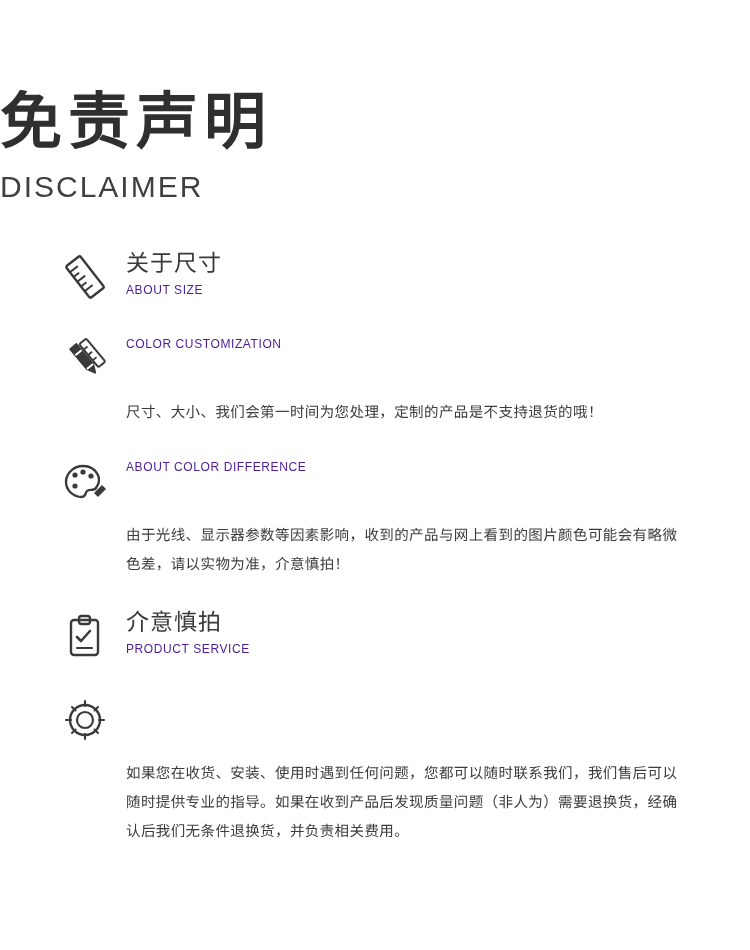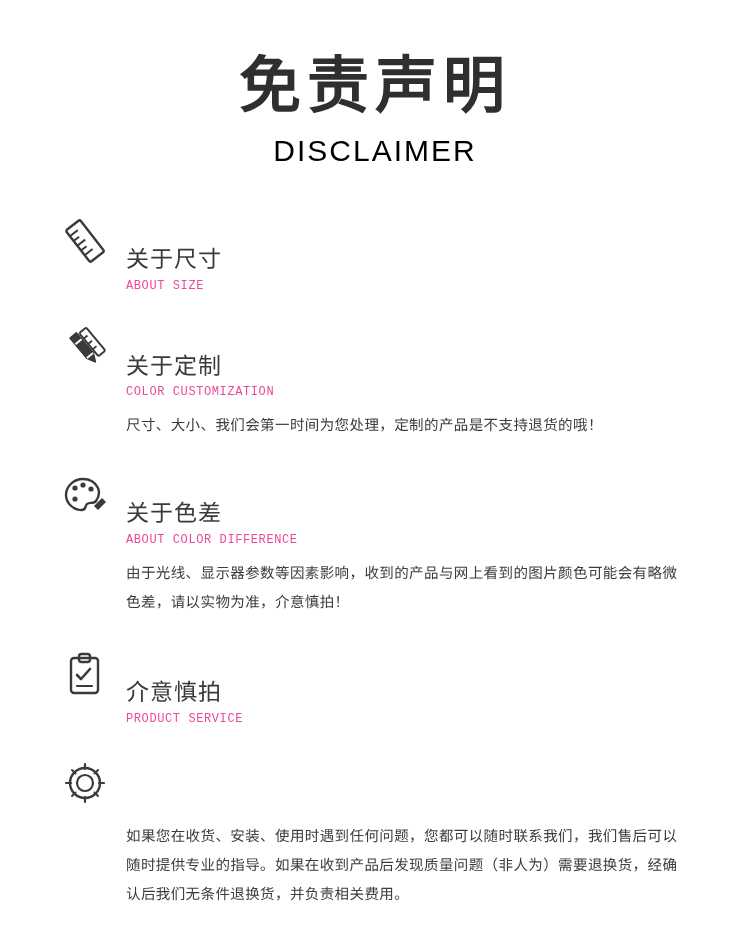--- a/index.html
+++ b/index.html
@@ -17,36 +17,35 @@
   }
   .page {
     width: 750px;
     height: 950px;
     position: relative;
     box-sizing: border-box;
   }
 
   
   .header {
-    text-align: center;
-    padding-top: 52px;
+    padding-top: 88px;
   }
   .title-cn {
     font-size: 62px;
     font-weight: bold;
     letter-spacing: 6px;
     color: #2f2f2f;
     line-height: 1.1;
     font-family: "DejaVu Sans", "Liberation Sans", sans-serif;
   }
   .title-en {
     margin-top: 14px;
     font-size: 30px;
     letter-spacing: 2px;
-    color: #000000;
+    color: #404040;
     font-weight: normal;
     font-family: "Liberation Sans", sans-serif;
   }
 
   
   .sections {
     margin-top: 44px;
     padding: 0 60px 0 58px;
   }
   .section {
@@ -65,36 +64,35 @@
     display: flex;
     align-items: center;
     justify-content: center;
     margin-top: 2px;
   }
   .icon-box svg {
     display: block;
   }
   .head-text {
     padding-top: 2px;
-    margin-top: 32px;
   }
   .sec-title-cn {
     font-size: 23px;
     color: #3a3a3a;
     font-weight: normal;
     letter-spacing: 1px;
     line-height: 1.2;
     font-family: "DejaVu Sans", "Liberation Sans", sans-serif;
   }
   .sec-title-en {
     font-size: 12px;
-    color: #ec4899;
+    color: #4c1d95;
     letter-spacing: 0.6px;
     margin-top: 5px;
-    font-family: Liberation Mono, monospace;
+    font-family: Liberation Sans, sans-serif;
   }
   .sec-body {
     margin-left: 68px;
     margin-top: 12px;
     font-size: 14.5px;
     line-height: 2.0;
     color: #3c3c3c;
     letter-spacing: 0.4px;
     font-family: "DejaVu Sans", "Liberation Sans", sans-serif;
     max-width: 580px;
@@ -151,41 +149,39 @@
               <line x1="20" y1="34" x2="28" y2="34" stroke="#ffffff" stroke-width="2"></line>
 
               <rect x="30" y="10" width="9" height="30" rx="1.5" fill="none" stroke="#3a3a3a" stroke-width="2"></rect>
               <line x1="30" y1="17" x2="35" y2="17" stroke="#3a3a3a" stroke-width="1.8"></line>
               <line x1="30" y1="24" x2="35" y2="24" stroke="#3a3a3a" stroke-width="1.8"></line>
               <line x1="30" y1="31" x2="35" y2="31" stroke="#3a3a3a" stroke-width="1.8"></line>
             </g>
           </svg>
         </div>
         <div class="head-text">
-          <div class="sec-title-cn">关于定制</div>
           <div class="sec-title-en">COLOR CUSTOMIZATION</div>
         </div>
       </div>
       <div class="sec-body">尺寸、大小、我们会第一时间为您处理，定制的产品是不支持退货的哦！</div>
     </div>
 
     <div class="section s-color">
       <div class="sec-head">
         <div class="icon-box">
           <svg width="50" height="50" viewBox="0 0 50 50" aria-hidden="true">
             <path d="M23 9 C13 9 6 17 6 25 C6 33 13 40 22 40 C26 40 25 36 27 34 C29 32 34 34 36 31 C39 27 40 23 38 18 C35 12 30 9 23 9 Z" fill="none" stroke="#3a3a3a" stroke-width="2.4" stroke-linejoin="round"></path>
             <circle cx="15" cy="18" r="2.6" fill="#3a3a3a"></circle>
             <circle cx="23" cy="15" r="2.6" fill="#3a3a3a"></circle>
             <circle cx="31" cy="19" r="2.6" fill="#3a3a3a"></circle>
             <circle cx="15" cy="29" r="2.6" fill="#3a3a3a"></circle>
             <path d="M34 36 L42 28 L46 32 L38 40 Z" fill="#3a3a3a"></path>
           </svg>
         </div>
         <div class="head-text">
-          <div class="sec-title-cn">关于色差</div>
           <div class="sec-title-en">ABOUT COLOR DIFFERENCE</div>
         </div>
       </div>
       <div class="sec-body">由于光线、显示器参数等因素影响，收到的产品与网上看到的图片颜色可能会有略微色差，请以实物为准，介意慎拍！</div>
     </div>
 
     <div class="section s-sign">
       <div class="sec-head">
         <div class="icon-box">
           <svg width="50" height="50" viewBox="0 0 50 50" aria-hidden="true">

